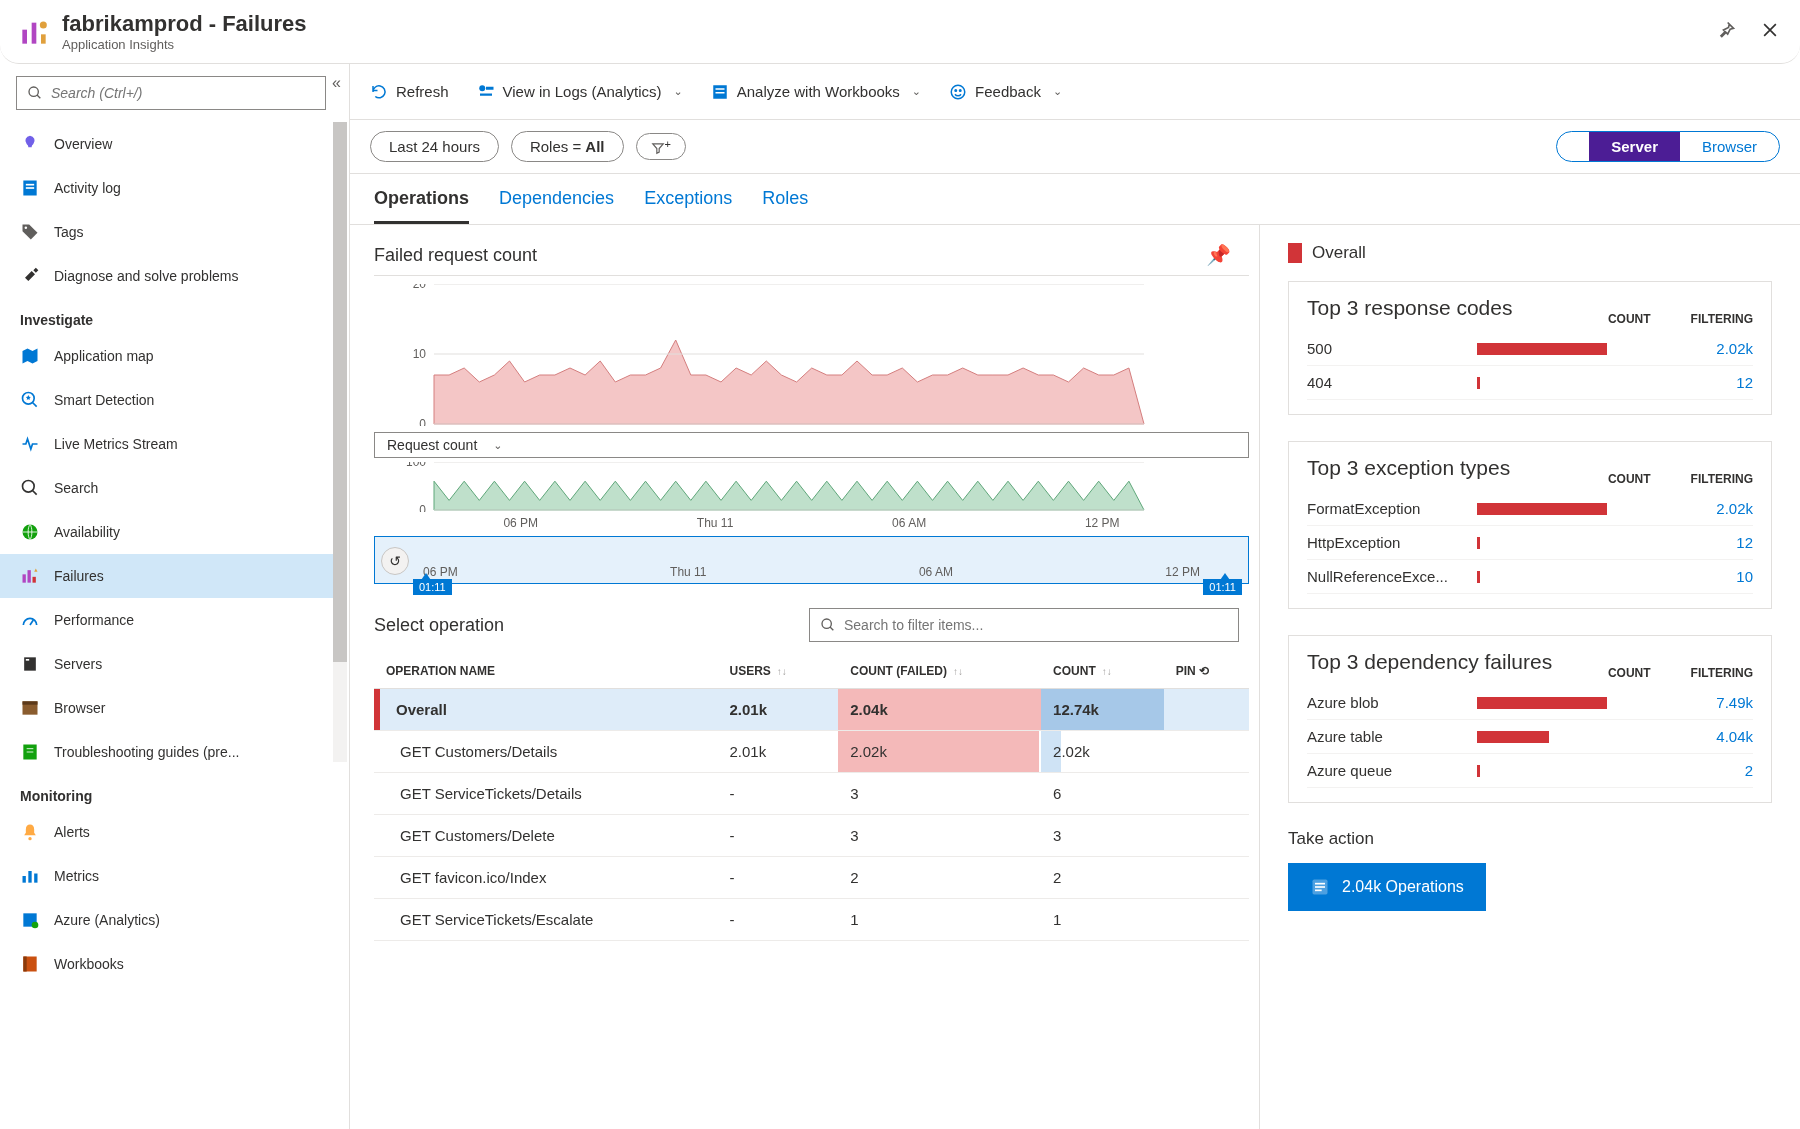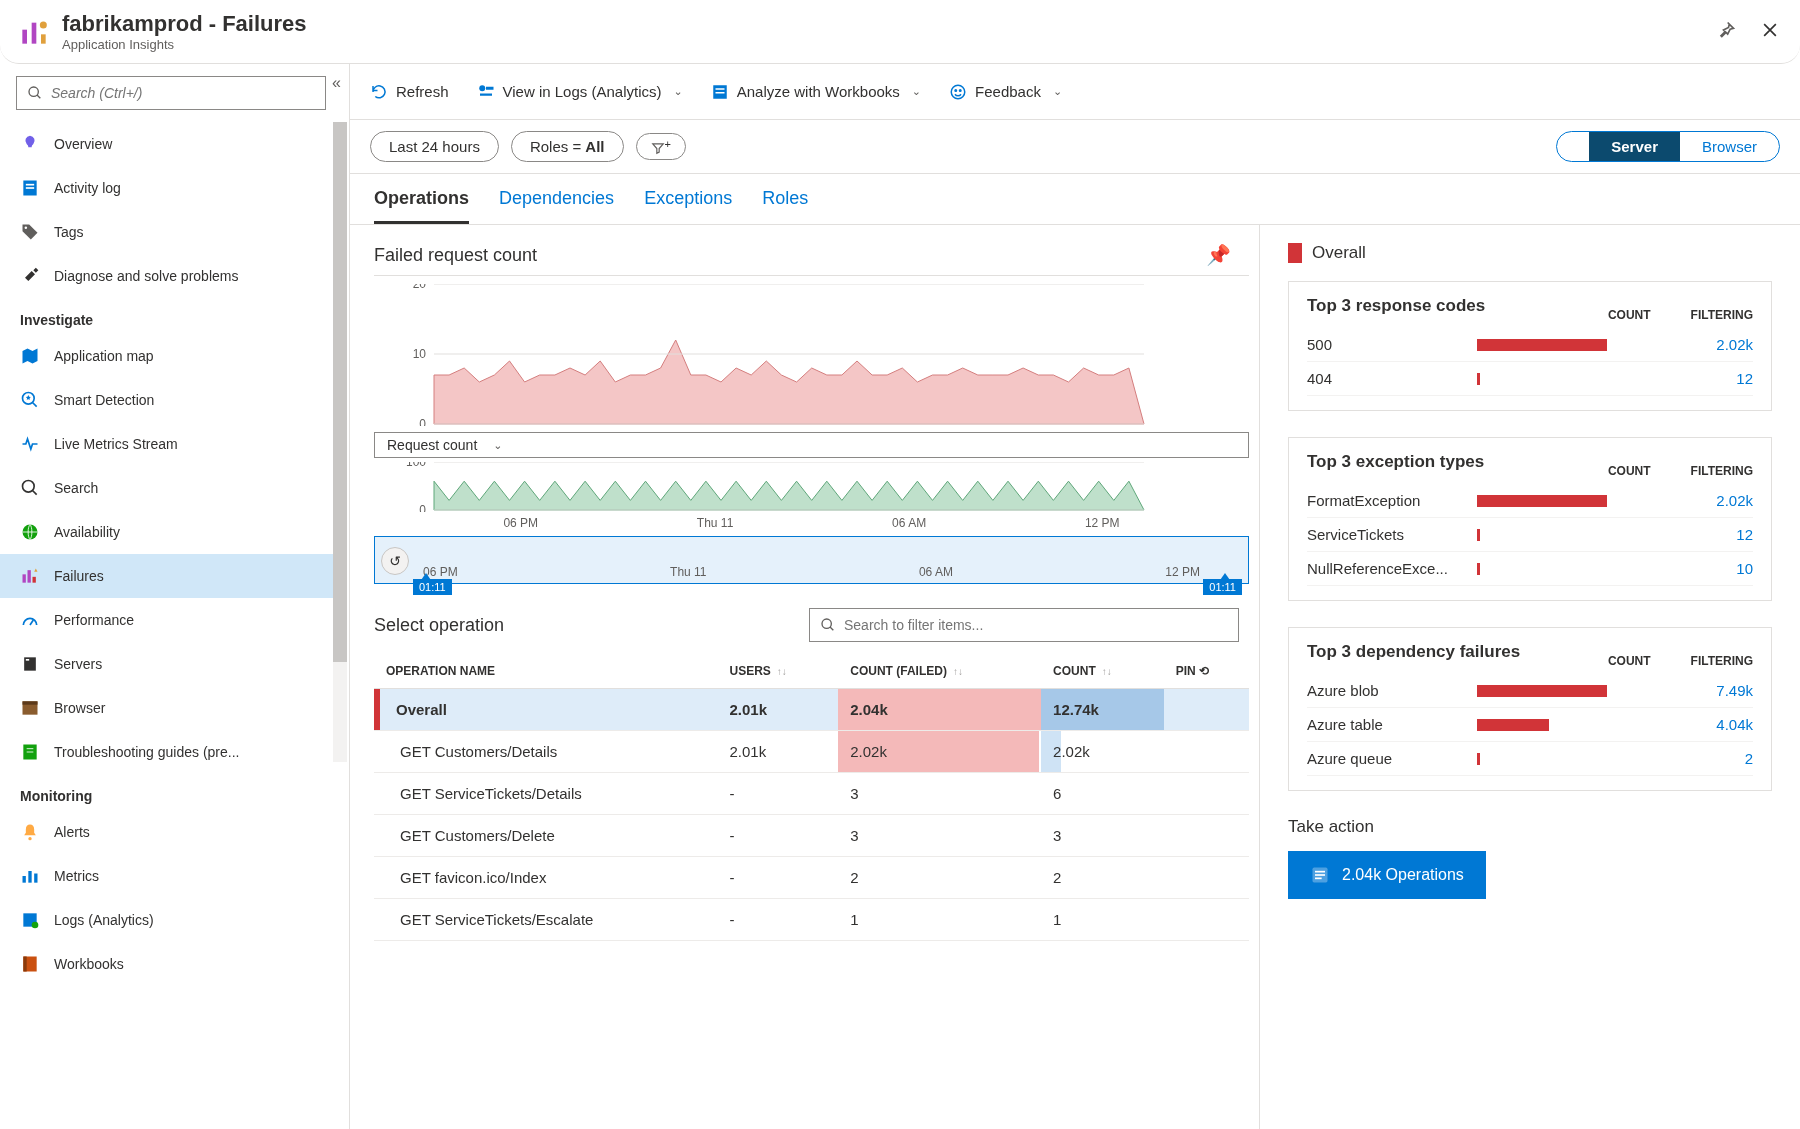--- a/index.html
+++ b/index.html
@@ -29,21 +29,21 @@
 .toolbar { display: flex; align-items: center; height: 56px; padding: 0 20px; gap: 28px; border-bottom: 1px solid #e1dfdd; }
 .tool-btn { display: flex; align-items: center; gap: 8px; color: #323130; cursor: pointer; font-size: 15px; }
 .tool-btn svg { width: 18px; height: 18px; }
 .chev-d { font-size: 11px; color: #605e5c; margin-left: 4px; }
 .filter-row { display: flex; align-items: center; height: 54px; padding: 0 20px; gap: 12px; border-bottom: 1px solid #e1dfdd; }
 .pill { border: 1px solid #8a8886; border-radius: 20px; padding: 6px 18px; font-size: 15px; cursor: pointer; }
 .pill b { font-weight: 700; }
 .pill svg { width:14px; height:14px; vertical-align:middle; }
 .segmented { margin-left: auto; display: flex; border: 1px solid #0078d4; border-radius: 20px; overflow: hidden; }
 .segmented .seg { padding: 6px 22px; font-size: 15px; cursor: pointer; }
-.segmented .seg.active { background: #0c4a6e; color: #fff; font-weight: 600; margin-left: 32px; }
+.segmented .seg.active { background: #4c1d95; color: #fff; font-weight: 600; margin-left: 32px; }
 .segmented .seg:not(.active) { color: #0078d4; }
 .tabs { display: flex; gap: 30px; padding: 14px 24px 0; border-bottom: 1px solid #e1dfdd; }
 .tab { padding-bottom: 12px; font-size: 18px; cursor: pointer; color: #0078d4; }
 .tab.active { color: #323130; font-weight: 600; border-bottom: 3px solid #323130; }
 .workspace { display: flex; flex: 1; overflow: hidden; }
 .left-pane { flex: 1; display: flex; flex-direction: column; padding: 18px 10px 0 24px; border-right: 1px solid #e1dfdd; overflow-y: auto; }
 .section-header { display: flex; align-items: center; margin-bottom: 8px; }
 .section-header h3 { font-size: 18px; font-weight: 400; }
 .pin-icon { margin-left: auto; font-size: 20px; color: #605e5c; cursor: pointer; margin-right: 18px; }
 .chart-area { border-top: 1px solid #e1dfdd; padding-top: 8px; }
@@ -70,21 +70,21 @@
 .op-table td.rel{position:relative;}
 .cell-bar{position:absolute;left:0;top:0;bottom:0;z-index:0;}
 .cell-bar.red{background:#f4b9b9;}
 .cell-bar.blue{background:#a6c8e8;}
 .cell-bar.bluelight{background:#cfe3f5;}
 .cell-text{position:relative;z-index:1;}
 .right-pane { width:540px; padding:18px 28px; overflow-y:auto; }
 .overall-chip { display:flex; align-items:center; gap:10px; margin-bottom:18px; }
 .overall-chip .sq{width:14px;height:20px;background:#d13438;}
 .card { border:1px solid #e1dfdd; margin-bottom:26px; padding:14px 18px; }
-.card-title{font-size:17px; font-weight:700; margin-bottom:12px;text-align:center;}
+.card-title{font-size:21px; font-weight:400; margin-bottom:12px;text-align:center;}
 .card-head{display:flex; font-size:12px; font-weight:700; color:#323130; text-transform:uppercase; justify-content:flex-end; gap:40px; margin-bottom:6px;}
 .card-row{display:flex; align-items:center; padding:8px 0; border-bottom:1px solid #f3f2f1;}
 .card-row .name{width:170px; font-size:15px;}
 .card-row .bar{width:130px;}
 .card-row .bar .fill{height:12px;background:#d13438;}
 .card-row .filter-link{color:#0078d4; margin-left:auto; font-size:15px; cursor:pointer;}
 .take-action h4{font-size:17px;font-weight:400;margin-bottom:14px;}
 .cta-btn{background:#0078d4;color:#fff;display:inline-flex;align-items:center;gap:12px;padding:14px 22px;font-size:16px;cursor:pointer;}
 .cta-btn svg{width:20px;height:20px;fill:#fff;}
 </style>
@@ -274,21 +274,21 @@
           </span>
           <span>Metrics</span>
         </div>
         <div class="nav-item">
           <span class="nav-icon">
             <svg viewBox="0 0 24 24" width="20" height="20">
               <rect x="4" y="4" width="16" height="16" fill="#0078d4"></rect>
               <circle cx="18" cy="18" r="4" fill="#13a10e"></circle>
             </svg>
           </span>
-          <span>Logs (Analytics)</span>
+          <span>Azure (Analytics)</span>
         </div>
         <div class="nav-item">
           <span class="nav-icon">
             <svg viewBox="0 0 24 24" width="20" height="20">
               <rect x="4" y="3" width="16" height="18" fill="#ca5010"></rect>
               <rect x="4" y="3" width="4" height="18" fill="#8a3a0a"></rect>
             </svg>
           </span>
           <span>Workbooks</span>
         </div>
@@ -510,21 +510,21 @@
                 </div>
               </div>
               <div class="card-row">
                 <div class="name">FormatException</div>
                 <div class="bar">
                   <div class="fill" style="width:100%"></div>
                 </div>
                 <a class="filter-link">2.02k</a>
               </div>
               <div class="card-row">
-                <div class="name">ServiceTickets</div>
+                <div class="name">HttpException</div>
                 <div class="bar">
                   <div class="fill" style="width:2%"></div>
                 </div>
                 <a class="filter-link">12</a>
               </div>
               <div class="card-row">
                 <div class="name">NullReferenceExce...</div>
                 <div class="bar">
                   <div class="fill" style="width:2%"></div>
                 </div>

